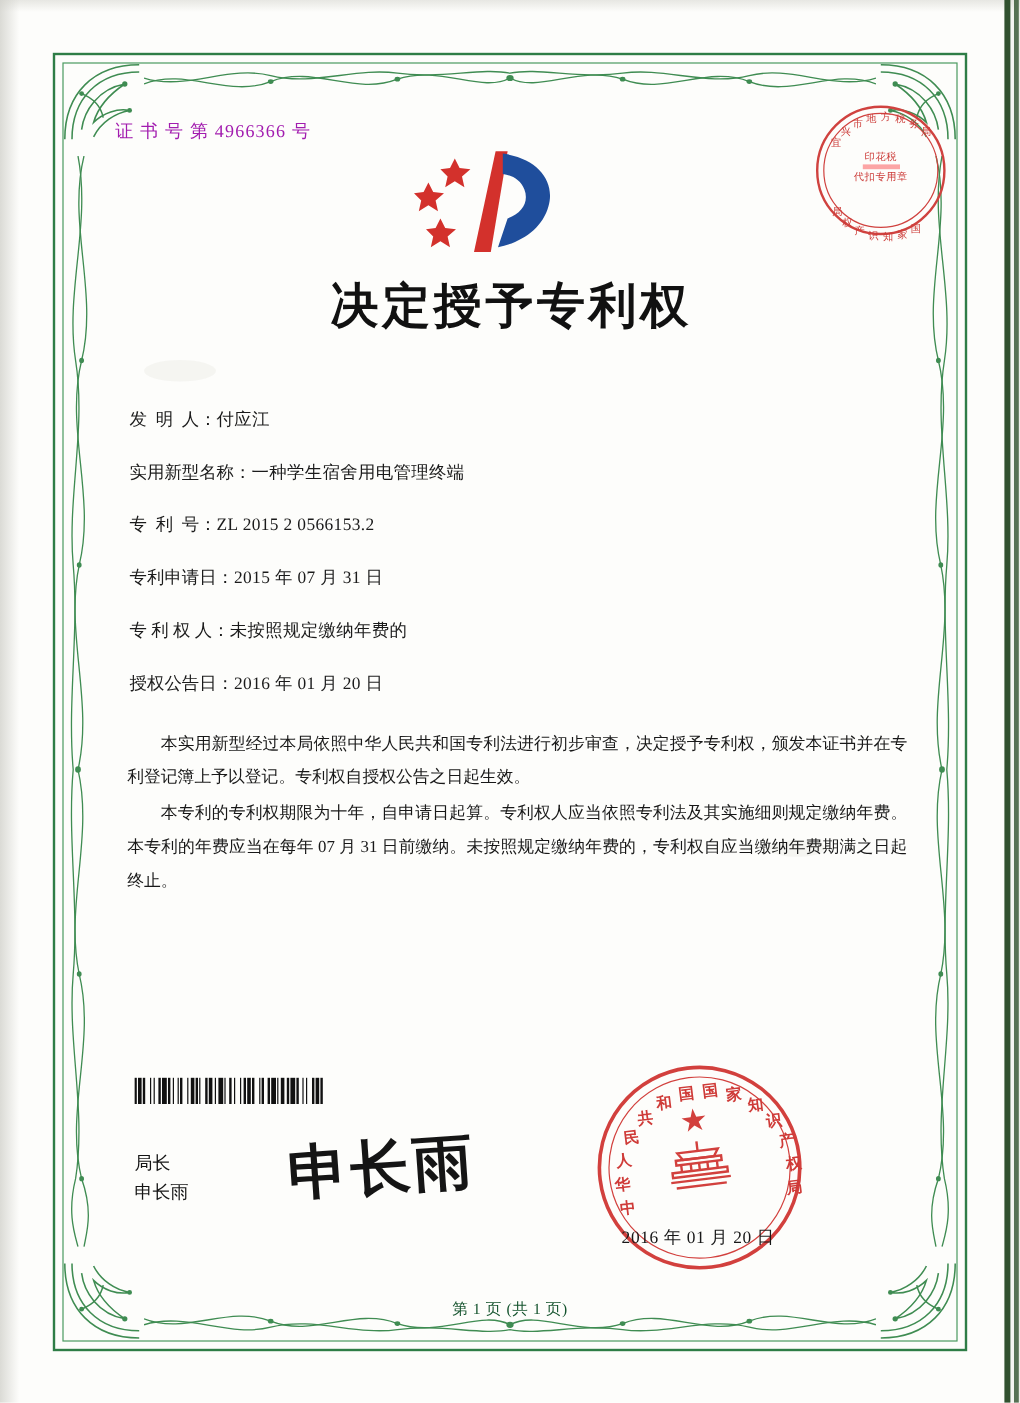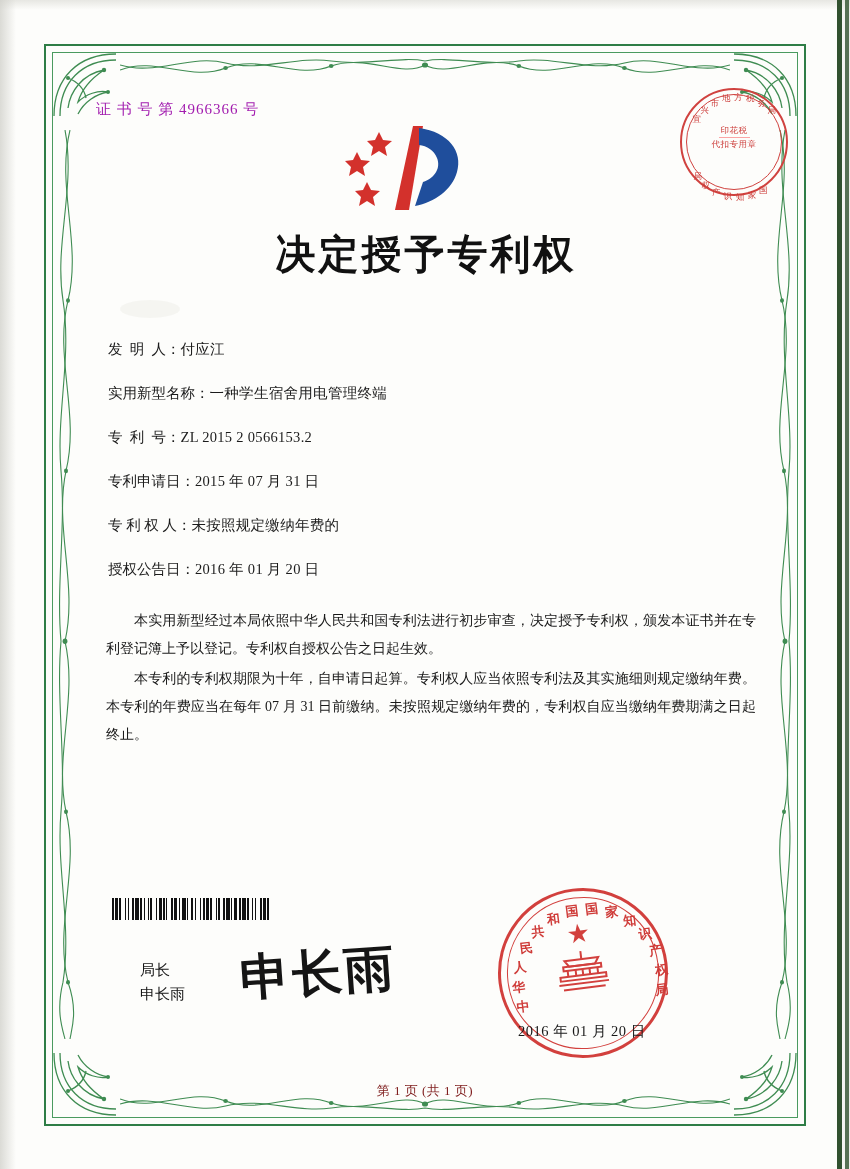--- a/index.html
+++ b/index.html
@@ -139,21 +139,21 @@
     white-space: nowrap;
   }
   .stamp-top .mid {
     position: absolute;
     left: 0; right: 0; top: 34px;
     text-align: center;
     font-size: 8.5px;
     line-height: 12px;
     letter-spacing: .5px;
   }
-  .stamp-top .mid .l1 { border-bottom: 1px solid #fca5a5; display:inline-block; padding:0 2px 1px; }
+  .stamp-top .mid .l1 { border-bottom: 4px solid #fca5a5; display:inline-block; padding:0 2px 1px; }
 
   .title {
     margin-top: 108px;
     text-align: center;
     font-size: 40px;
     font-weight: bold;
     letter-spacing: 3px;
     color: #111;
     font-family: "Liberation Serif", serif;
   }
@@ -198,21 +198,20 @@
     overflow: hidden;
   }
   .barcode i { display:block; background:#111; height:100%; }
   
   .sig-block {
     position: absolute;
     left: 112px; top: 958px;
     font-size: 15px;
     line-height: 24px;
     color: #141414;
-    margin-left: 28px;
   }
   .sig-hand {
     position: absolute;
     left: 240px; top: 940px;
     font-size: 50px;
     color: #151515;
     font-family: "Liberation Serif", serif;
     letter-spacing: 2px;
     transform: rotate(-4deg);
     font-weight: bold;
@@ -265,21 +264,21 @@
     font-size: 14.5px;
     color: #181818;
     letter-spacing: .5px;
   }
   .footer {
     position: absolute;
     left: 0; right: 0;
     top: 1082px;
     text-align: center;
     font-size: 13px;
-    color: #7f1d1d;
+    color: #14532d;
     letter-spacing: .5px;
   }
   
   .blotch { position:absolute; border-radius:50%; background:#efefe9; opacity:.55; }
 </style>
 </head>
 <body>
 
 <div class="page">
 

